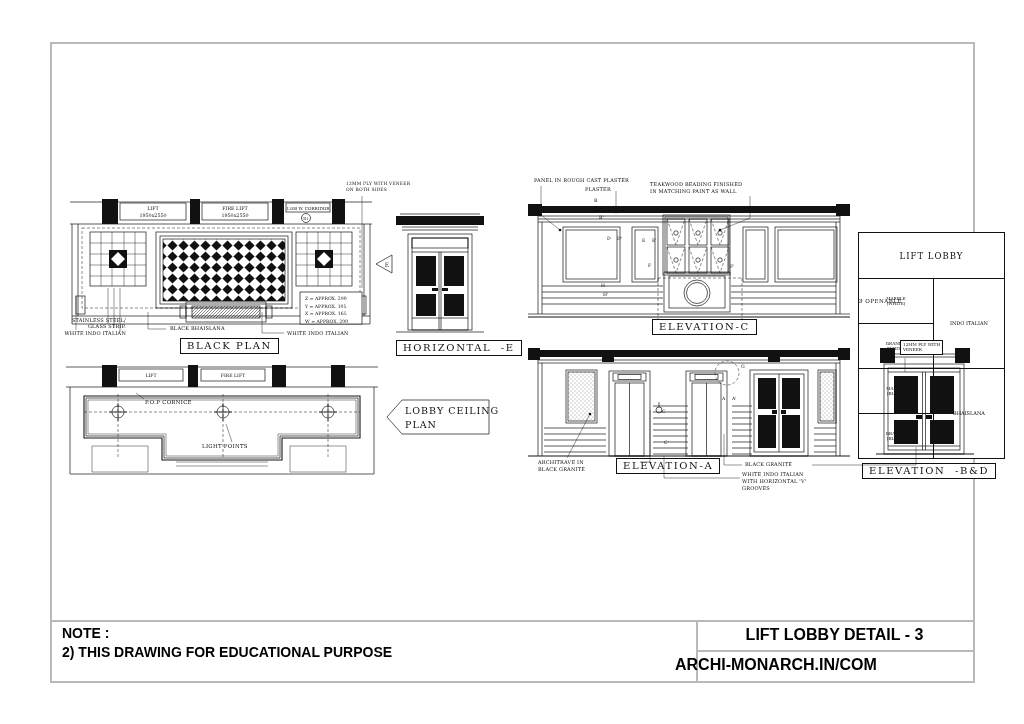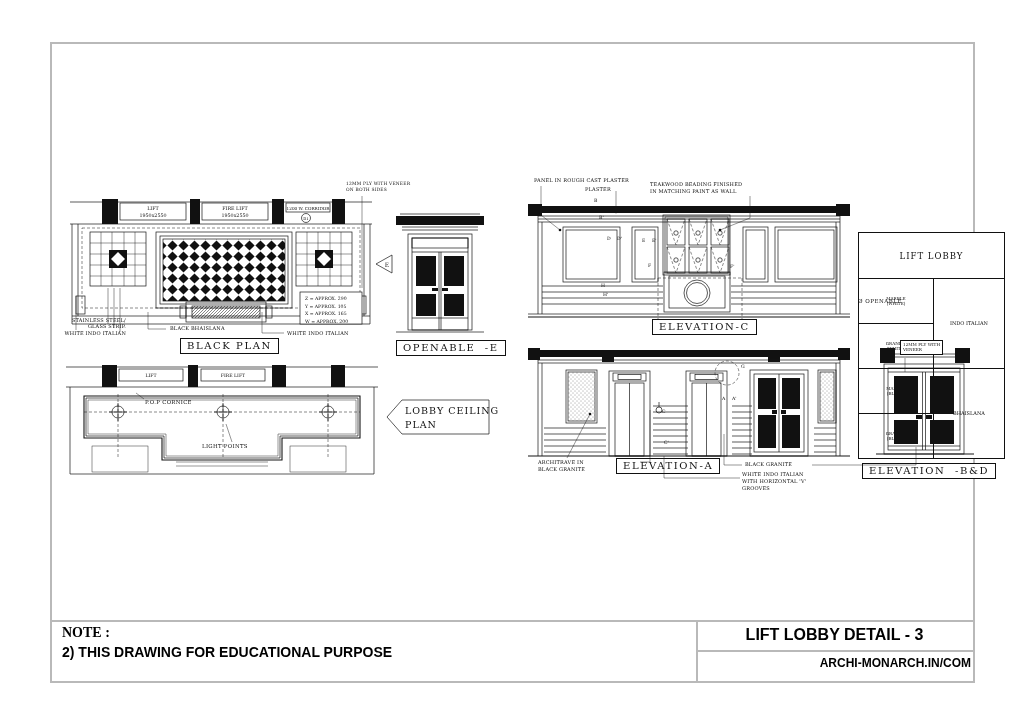--- a/index.html
+++ b/index.html
@@ -158,21 +158,21 @@
   </g>
   <g class="f">
     <rect x="22" y="44" width="20" height="30"></rect>
     <rect x="50" y="44" width="20" height="30"></rect>
     <rect x="22" y="82" width="20" height="22"></rect>
     <rect x="50" y="82" width="20" height="22"></rect>
     <rect x="38" y="76" width="6" height="3"></rect>
     <rect x="48" y="76" width="6" height="3"></rect>
   </g>
 </svg>
-<div class="boxlbl" style="left:396px;top:340px;">OPENABLE  -E</div>
+<div class="boxlbl" style="left:396px;top:340px;">HORIZONTAL  -E</div>
 
 <svg style="left:528px;top:196px;" width="322" height="126" viewBox="0 0 322 126">
   <g class="f">
     <rect x="8" y="10" width="306" height="7"></rect>
     <rect x="0" y="8" width="14" height="12"></rect>
     <rect x="308" y="8" width="14" height="12"></rect>
   </g>
   <g class="s">
     <line x1="10" y1="20" x2="312" y2="20"></line>
     <line x1="10" y1="23" x2="312" y2="23"></line>
@@ -493,16 +493,16 @@
     <polyline points="234,291 212,291 212,270" fill="none"></polyline>
   </g>
   <g fill="#111">
     <circle cx="510" cy="188" r="1.3"></circle>
     <circle cx="566" cy="170" r="1.3"></circle>
     <circle cx="670" cy="188" r="1.3"></circle>
     <circle cx="540" cy="372" r="1.3"></circle>
   </g>
 </svg>
 
-<div class="tb" style="left:62px;top:625px;font-size:14px;font-family:Liberation Serif, serif;">NOTE :</div>
+<div class="tb" style="left:62px;top:625px;font-size:14px;">NOTE :</div>
 <div class="tb" style="left:62px;top:644px;font-size:14px;">2) THIS DRAWING FOR EDUCATIONAL PURPOSE</div>
 <div class="tb" style="left:698px;top:626px;width:273px;text-align:center;font-size:16px;">LIFT LOBBY DETAIL - 3</div>
-<div class="tb" style="left:698px;top:656px;width:273px;text-align:right;font-size:12px;">ARCHI-MONARCH.IN/COM</div>
+<div class="tb" style="left:675px;top:656px;width:273px;text-align:left;font-size:16px;">ARCHI-MONARCH.IN/COM</div>
 
 </body></html>

